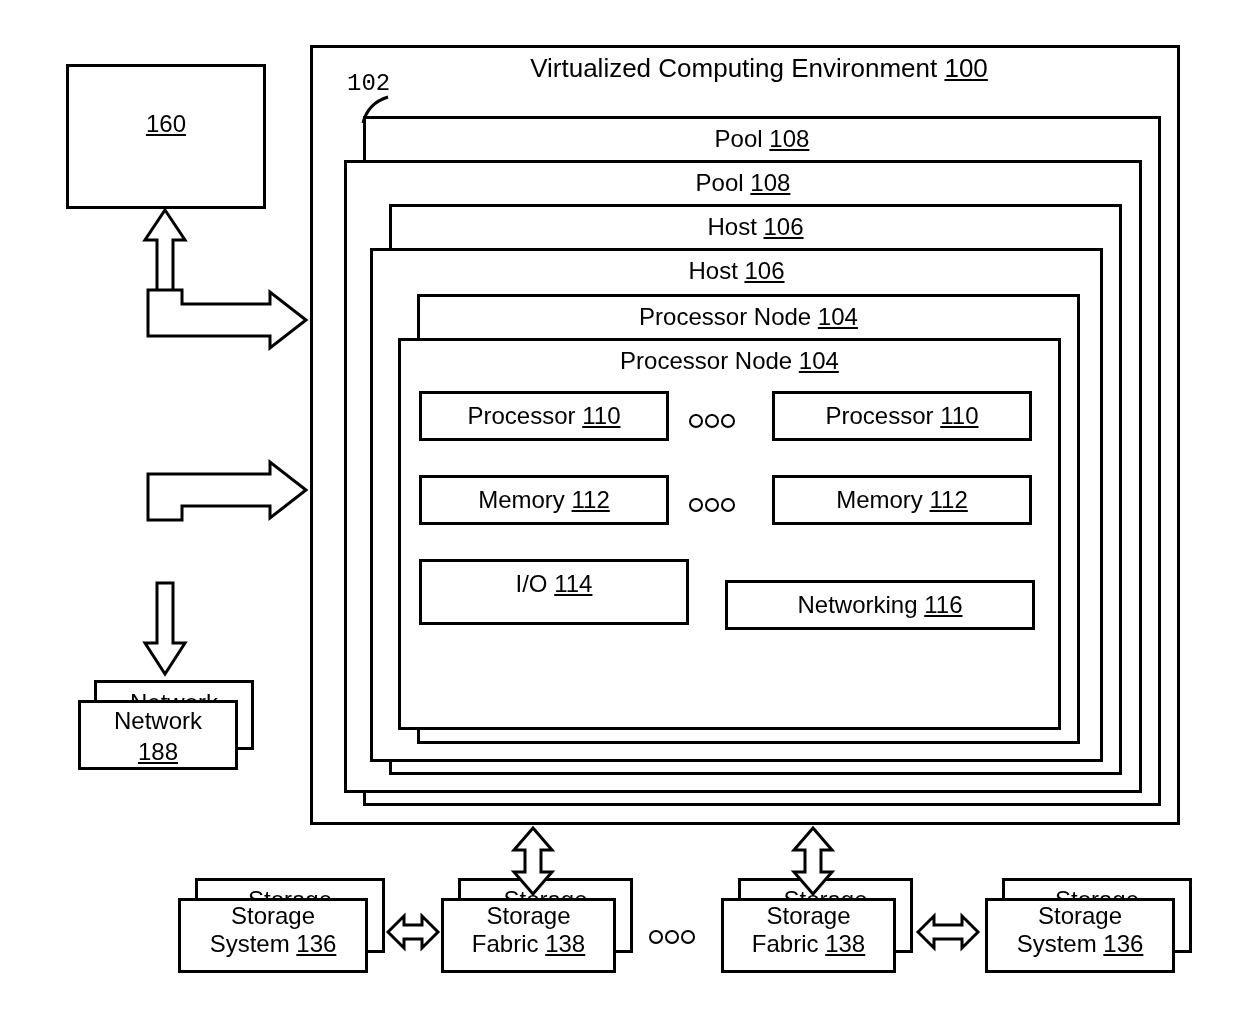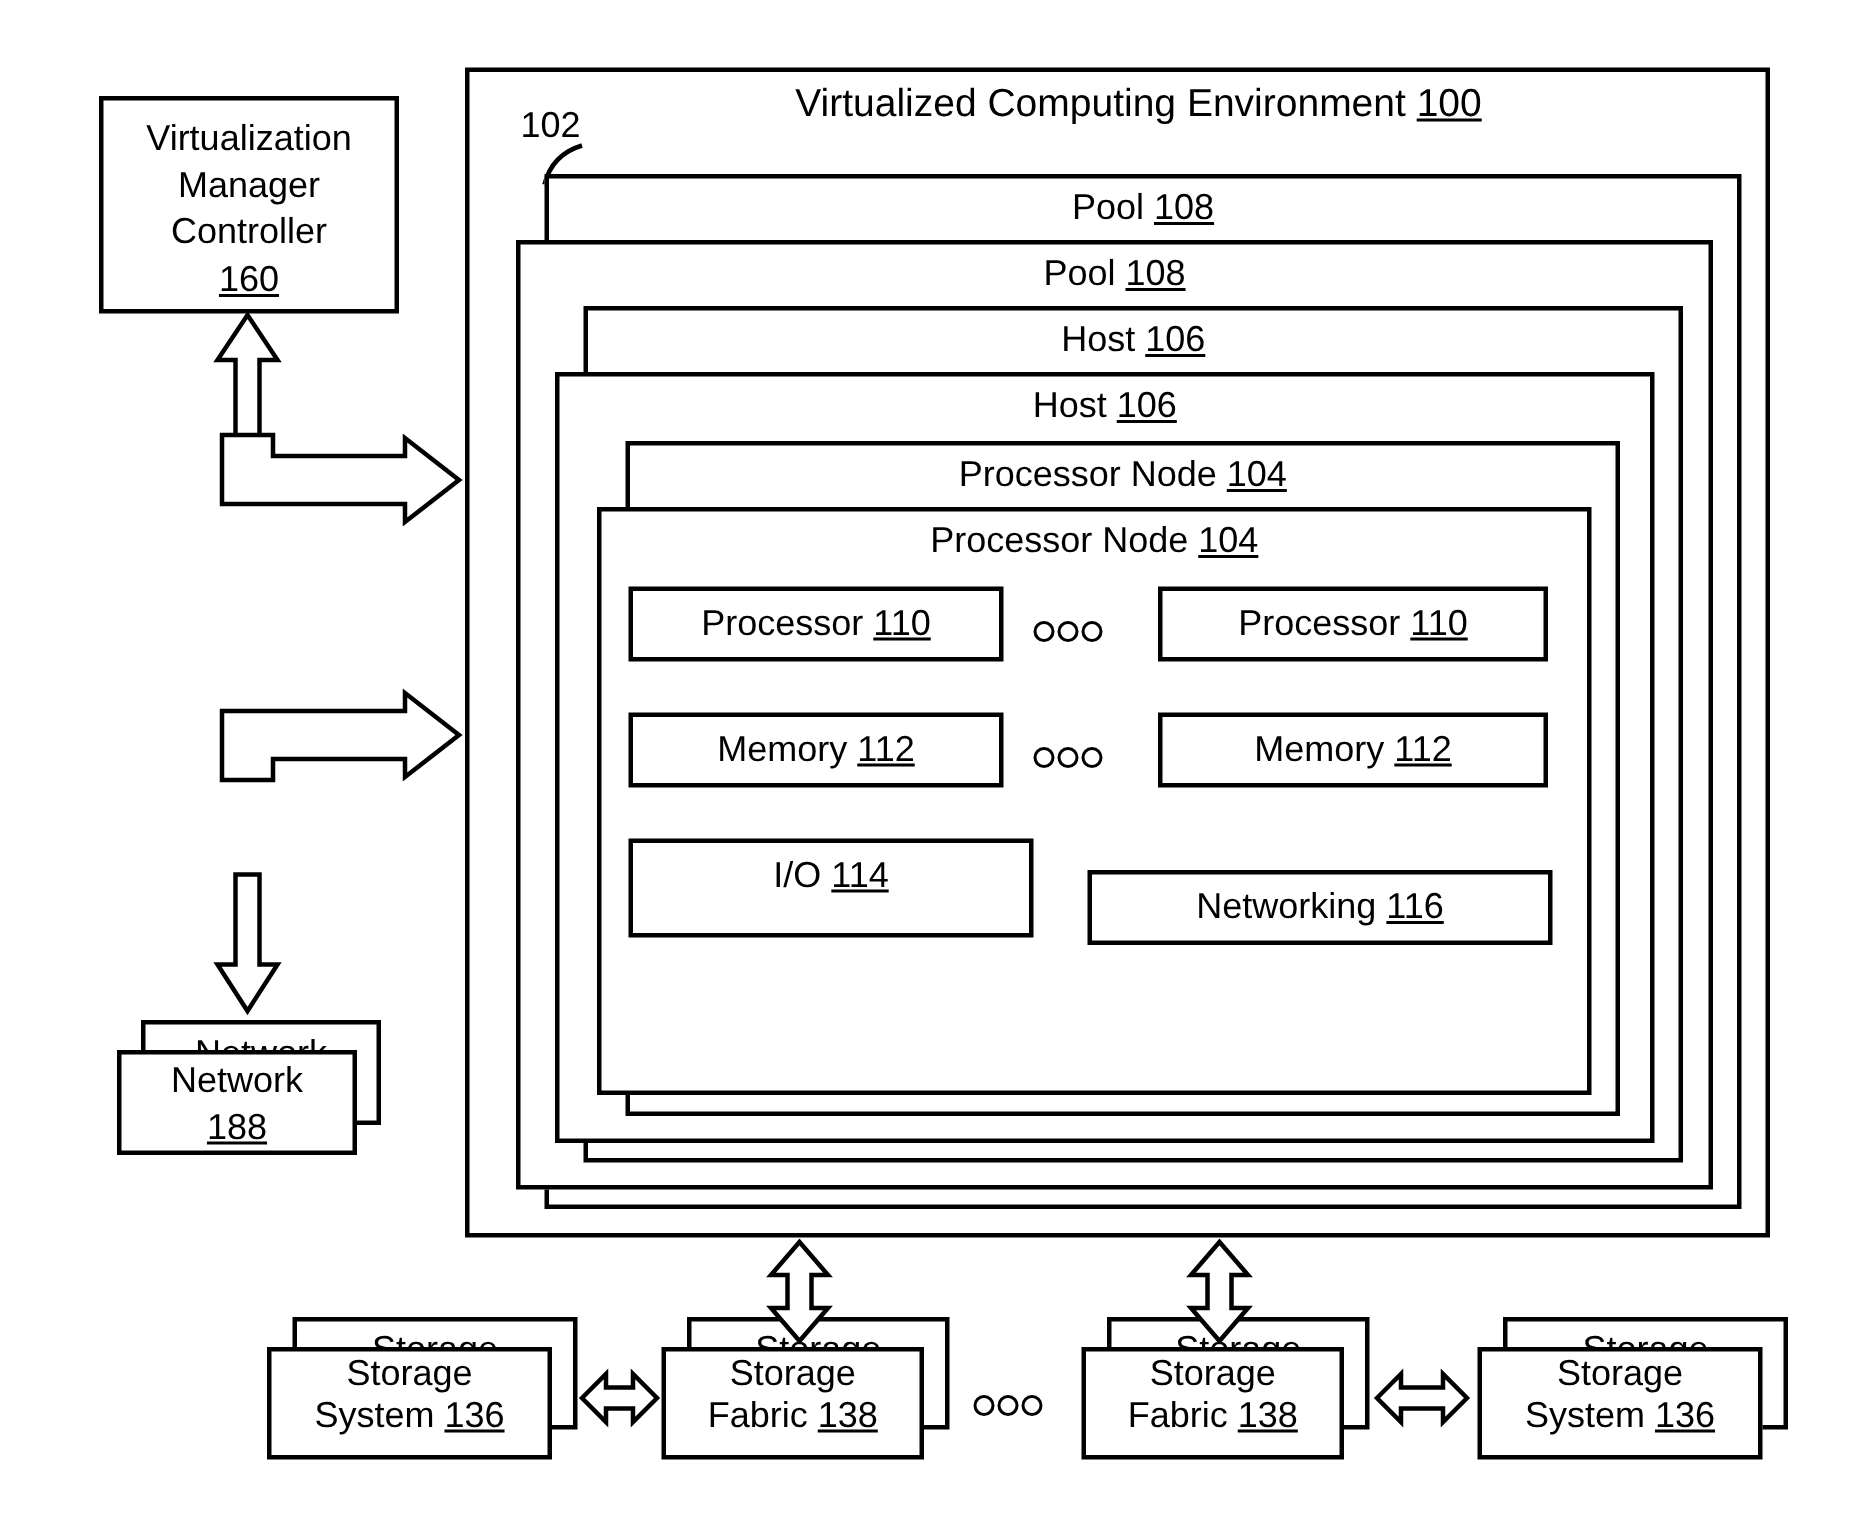--- a/index.html
+++ b/index.html
@@ -37,33 +37,32 @@
     height: 14px;
     border: 2.5px solid #000;
     border-radius: 50%;
     margin: 0 1px;
     vertical-align: middle;
     background: #fff;
   }
   .callout {
     position: absolute;
     font-size: 24px;
+    font-family: Liberation Mono, monospace;
   }
   svg.arrow {
     position: absolute;
     overflow: visible;
   }
 </style>
 </head>
 <body>
 
 <div class="box" style="left:66px; top:64px; width:200px; height:145px; padding-top:6px;">
-  <div class="title-line" style="white-space:pre-line;"><span>Virtualization
-Manager
-Controller</span><br><span class="refnum">160</span></div>
+  <div class="title-line" style="white-space:pre-line;"><br><span class="refnum">160</span></div>
 </div>
 
 <div class="box" style="left:310px; top:45px; width:870px; height:780px;">
   <div class="title-line" style="font-size:26px; padding-top:4px;padding-left:28px;">
     <span>Virtualized Computing Environment</span> <span class="refnum">100</span>
   </div>
 </div>
 
 <div class="callout" style="left:347px; top:70px;">102</div>
 <svg class="arrow" style="left:360px; top:95px; width:40px; height:40px;">

